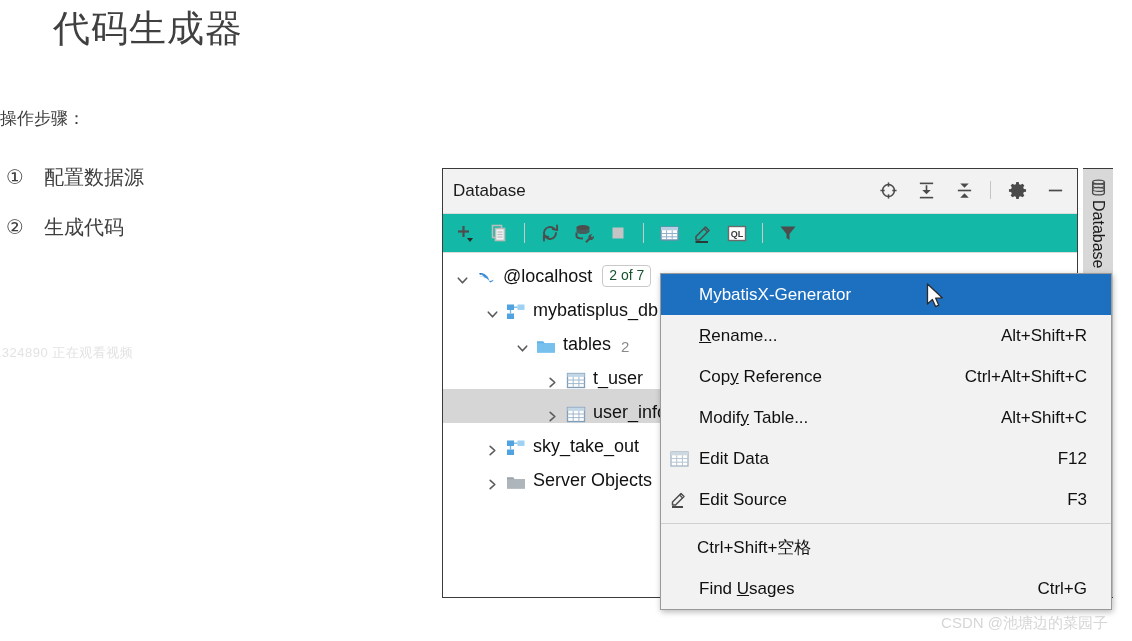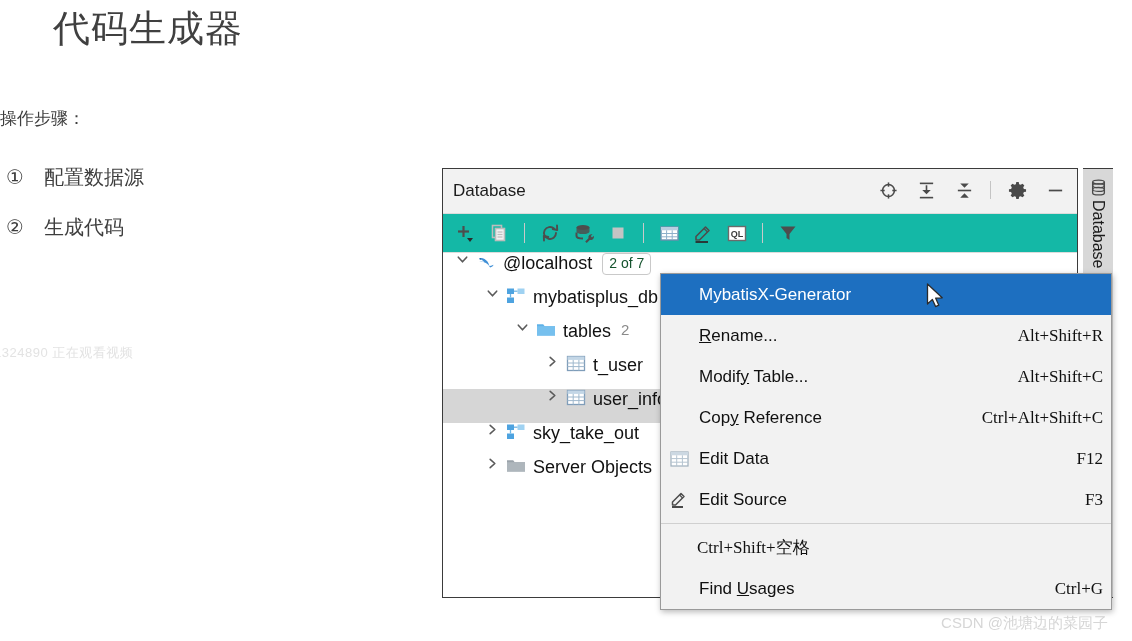--- a/index.html
+++ b/index.html
@@ -148,21 +148,21 @@
     background: #ffffff;
     height: 346px;
     overflow: hidden;
     font-size: 18px;
     color: #111111;
   }
   .tree-row {
     position: relative;
     height: 34px;
     display: flex;
-    align-items: flex-start;
+    align-items: flex-end;
     white-space: nowrap;
   }
   .tree-row.selected { background: #d6d6d6; }
   .twisty {
     width: 22px;
     display: inline-flex;
     justify-content: center;
     color: #5a5a5a;
     flex: 0 0 auto;
   }
@@ -251,23 +251,22 @@
     justify-content: center;
     color: #8c8c8c;
   }
   .mi-label {
     flex: 1 1 auto;
     padding-left: 2px;
   }
   .mi-label u { text-decoration: underline; }
   .mi-shortcut {
     flex: 0 0 auto;
-    padding-right: 8px;
+    padding-right: 24px;
     color: #101010;
-    font-family: Liberation Serif, serif;
   }
   .mi-arrow {
     flex: 0 0 auto;
     padding-right: 14px;
     color: #555555;
     font-size: 12px;
   }
   .menu-sep {
     height: 1px;
     background: #d0d0d0;
@@ -563,28 +562,28 @@
 
 
   <div class="menu-item">
     <span class="mi-icon"></span>
     <span class="mi-label"><u>R</u>ename...</span>
     <span class="mi-shortcut">Alt+Shift+R</span>
   </div>
 
   <div class="menu-item">
     <span class="mi-icon"></span>
+    <span class="mi-label">Cop<u>y</u> Reference</span>
+    <span class="mi-shortcut">Ctrl+Alt+Shift+C</span>
+  </div>
+
+  <div class="menu-item">
+    <span class="mi-icon"></span>
     <span class="mi-label">Modif<u>y</u> Table...</span>
     <span class="mi-shortcut">Alt+Shift+C</span>
-  </div>
-
-  <div class="menu-item">
-    <span class="mi-icon"></span>
-    <span class="mi-label">Cop<u>y</u> Reference</span>
-    <span class="mi-shortcut">Ctrl+Alt+Shift+C</span>
   </div>
 
   <div class="menu-item">
     <span class="mi-icon">
       <svg width="19" height="16" viewBox="0 0 19 16">
           <rect x="1" y="1" width="17" height="14" fill="#ffffff" stroke="#9fb0bd" stroke-width="1.2"></rect>
           <rect x="1" y="1" width="17" height="3.3" fill="#ccd8e2"></rect>
           <line x1="1" y1="7.6" x2="18" y2="7.6" stroke="#b5c4d0" stroke-width="1"></line>
           <line x1="1" y1="11.2" x2="18" y2="11.2" stroke="#b5c4d0" stroke-width="1"></line>
           <line x1="6.7" y1="4.3" x2="6.7" y2="15" stroke="#b5c4d0" stroke-width="1"></line>

